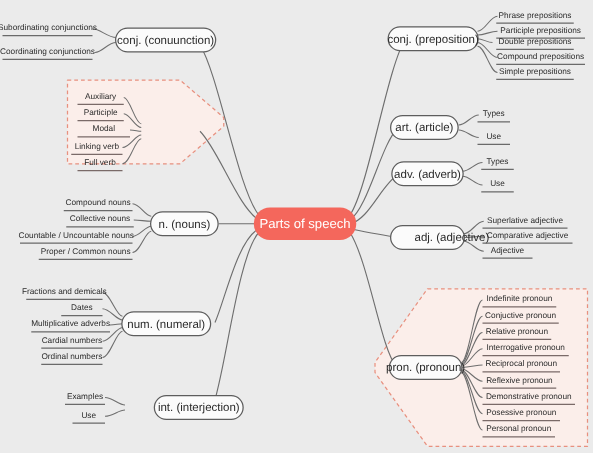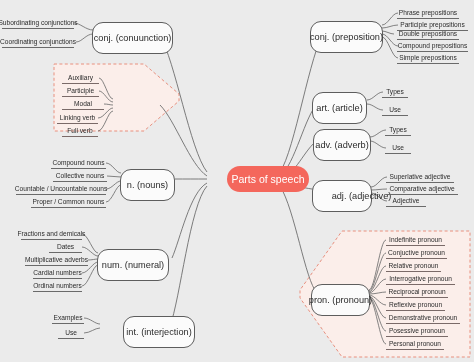--- a/index.html
+++ b/index.html
@@ -38,30 +38,29 @@
   }
   
   .central {
     background: #f4675c;
     color: #ffffff;
     border-radius: 13px;
     font-size: 10.5px;
     padding: 12px 10px;
     height: 26px;
     box-shadow: 0 0 0 0 rgba(0,0,0,0);
-    margin-left: 24px;
   }
   
   .branch {
     background: #fbfbfb;
     border: 1px solid #5d5d5d;
     border-radius: 11px;
     color: #2b2b2b;
     font-size: 9.2px;
-    height: 32px;
+    height: 20px;
     padding: 0 9px;
   }
   
   .leaf {
     color: #2b2b2b;
     font-size: 6.6px;
     height: 12px;
     padding: 0 4px;
     border-bottom: 1px solid #6a6a6a;
     background: transparent;

